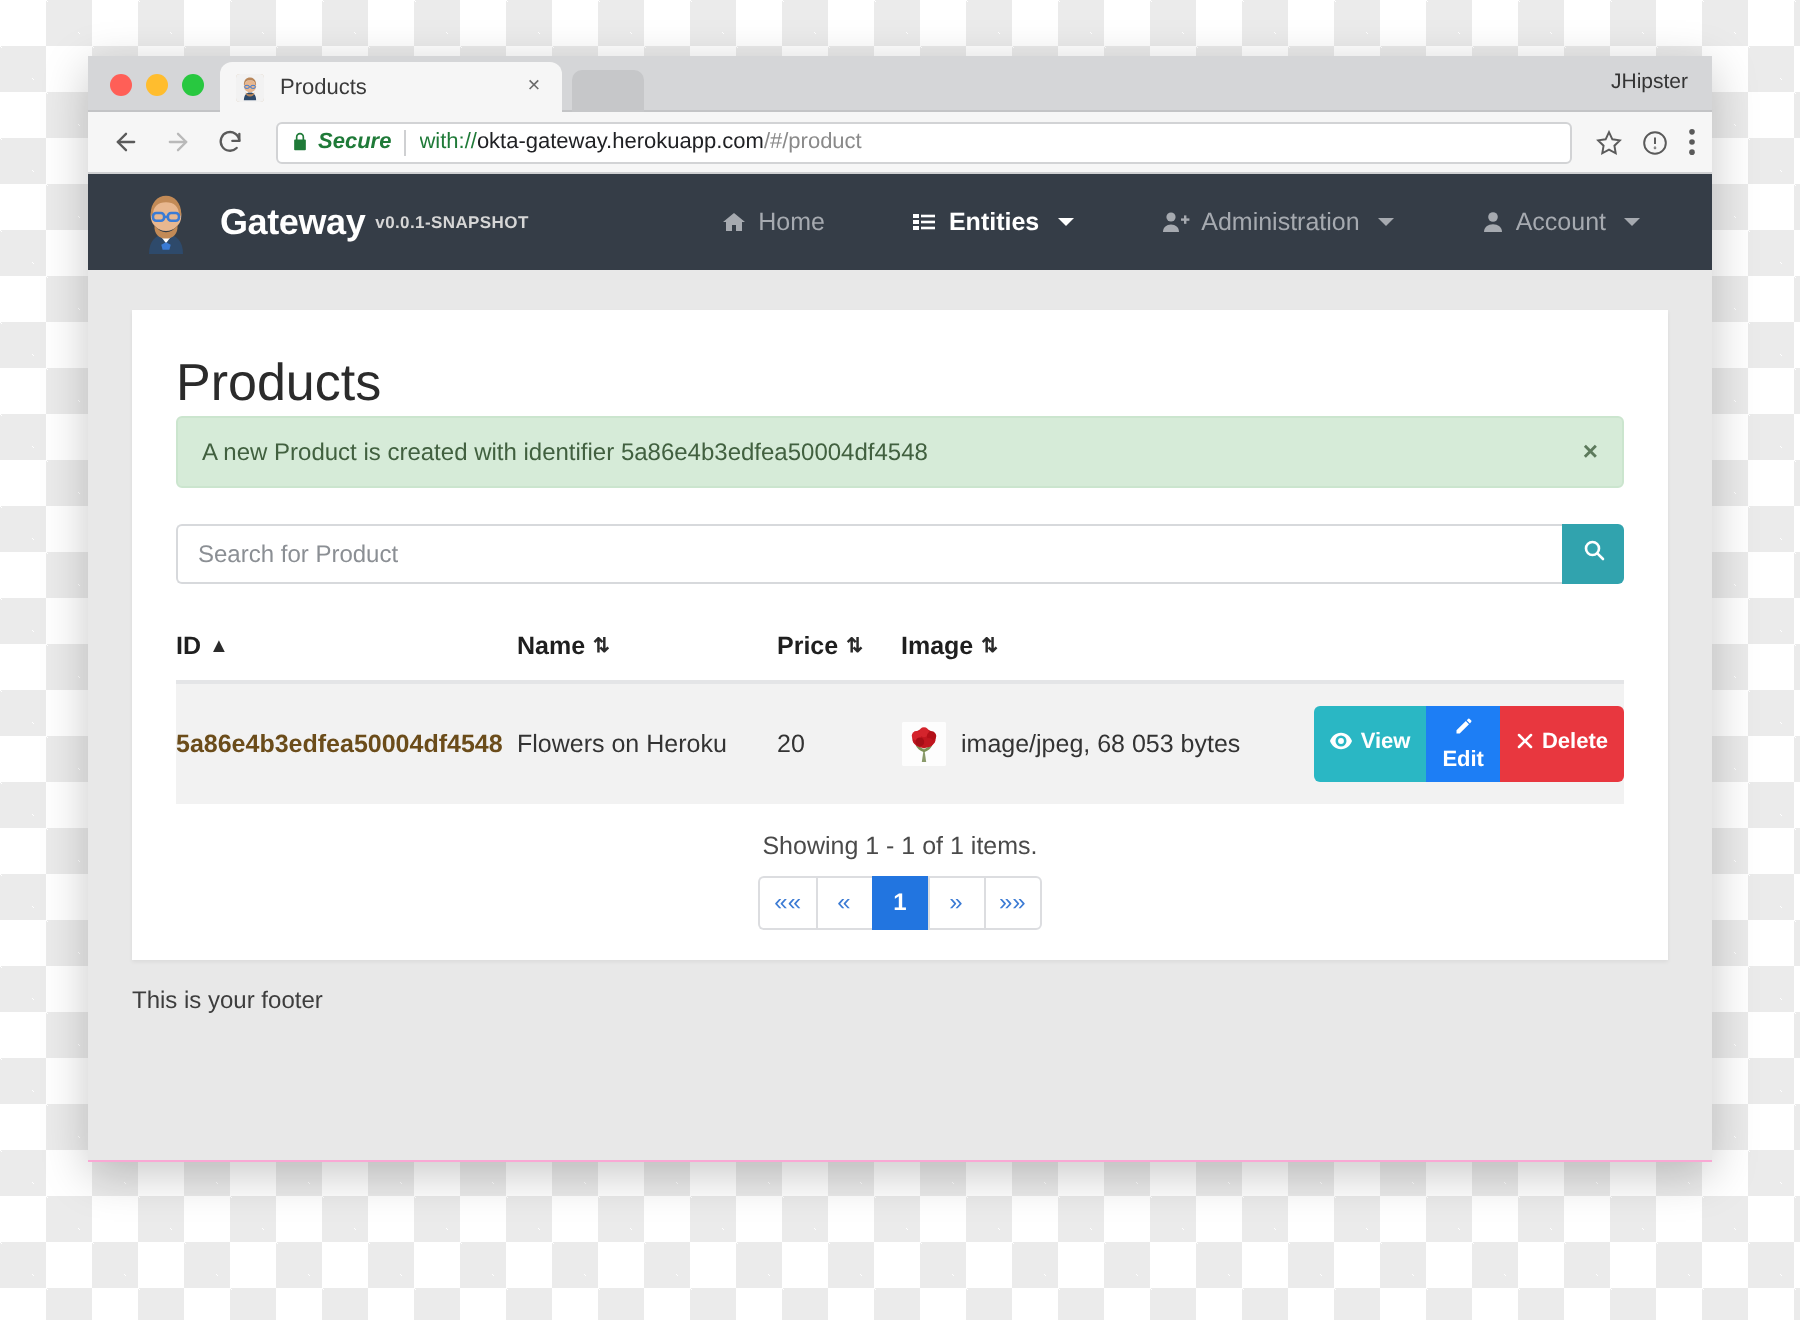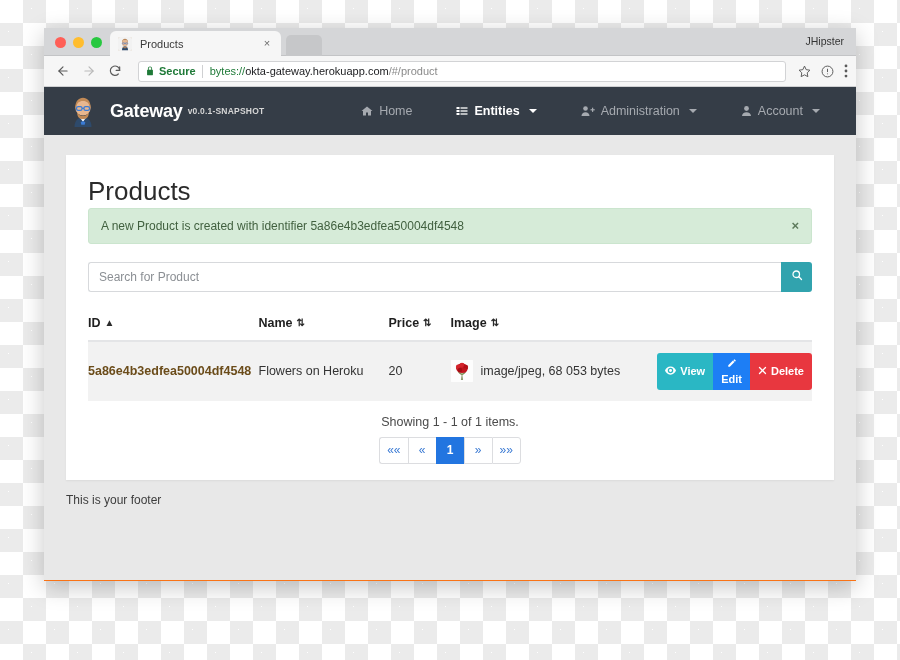--- a/index.html
+++ b/index.html
@@ -17,21 +17,21 @@
       linear-gradient(45deg, #ebebeb 25%, transparent 25%, transparent 75%, #ebebeb 75%, #ebebeb);
     background-size: 46px 46px;
     background-position: 0 0, 23px 23px;
   }
 
   
   .browser-window {
     position: absolute;
     left: 44px; top: 28px;
     width: 812px; height: 553px;
-    background: #f97316;
+    background: #f9a8d4;
     box-shadow: 0 6px 22px rgba(0,0,0,0.22);
     overflow: hidden;
   }
 
   
   .tabbar {
     position: relative;
     height: 28px;
     background: #d5d6d8;
     border-bottom: 1px solid #c3c4c6;
@@ -101,21 +101,21 @@
     flex: 1; height: 21px;
     background: #ffffff;
     border: 1px solid #d2d3d5;
     border-radius: 3px;
     display: flex; align-items: center;
     padding: 0 6px;
     margin: 0 6px 0 8px;
     font-size: 11px;
   }
   .lock-icon { margin-right: 4px; display: flex; align-items: center; }
-  .secure-label { color: #1f7a38; font-weight: bold; margin-right: 6px; font-size: 11px; }
+  .secure-label { color: #1f7a38; font-weight: bold; margin-right: 6px; font-size: 11px; font-style: italic; }
   .omni-sep { width: 1px; height: 13px; background: #cfd0d2; margin-right: 7px; }
   .url { white-space: nowrap; overflow: hidden; font-size: 11px; }
   .url .scheme { color: #1f7a38; }
   .url .host { color: #202124; }
   .url .path { color: #8a8a8a; }
 
   .toolbar-icons { display: flex; align-items: center; gap: 10px; padding-left: 6px; }
   .t-icon { color: #5a5a5a; font-size: 13px; line-height: 1; display:flex; align-items:center;}
 
   
@@ -391,21 +391,21 @@
 
     <div class="omnibox">
       <span class="lock-icon">
         <svg width="10" height="12" viewBox="0 0 24 24" fill="#1f7a38">
             <path d="M12 1a5 5 0 0 0-5 5v3H6a1 1 0 0 0-1 1v11a1 1 0 0 0 1 1h12a1 1 0 0 0 1-1V10a1 1 0 0 0-1-1h-1V6a5 5 0 0 0-5-5zm0 2a3 3 0 0 1 3 3v3H9V6a3 3 0 0 1 3-3z"></path>
           </svg>
       </span>
       <span class="secure-label">Secure</span>
       <span class="omni-sep"></span>
       <span class="url">
-        <span class="scheme">bytes://</span><span class="host">okta-gateway.herokuapp.com</span><span class="path">/#/product</span>
+        <span class="scheme">with://</span><span class="host">okta-gateway.herokuapp.com</span><span class="path">/#/product</span>
       </span>
     </div>
 
     <div class="toolbar-icons">
       <span class="t-icon">
         <svg width="13" height="13" viewBox="0 0 24 24" fill="none" stroke="#5a5a5a" stroke-width="1.8">
             <polygon points="12 2 15.1 8.6 22 9.6 17 14.5 18.2 21.5 12 18.2 5.8 21.5 7 14.5 2 9.6 8.9 8.6"></polygon>
           </svg>
       </span>
       <span class="t-icon">

